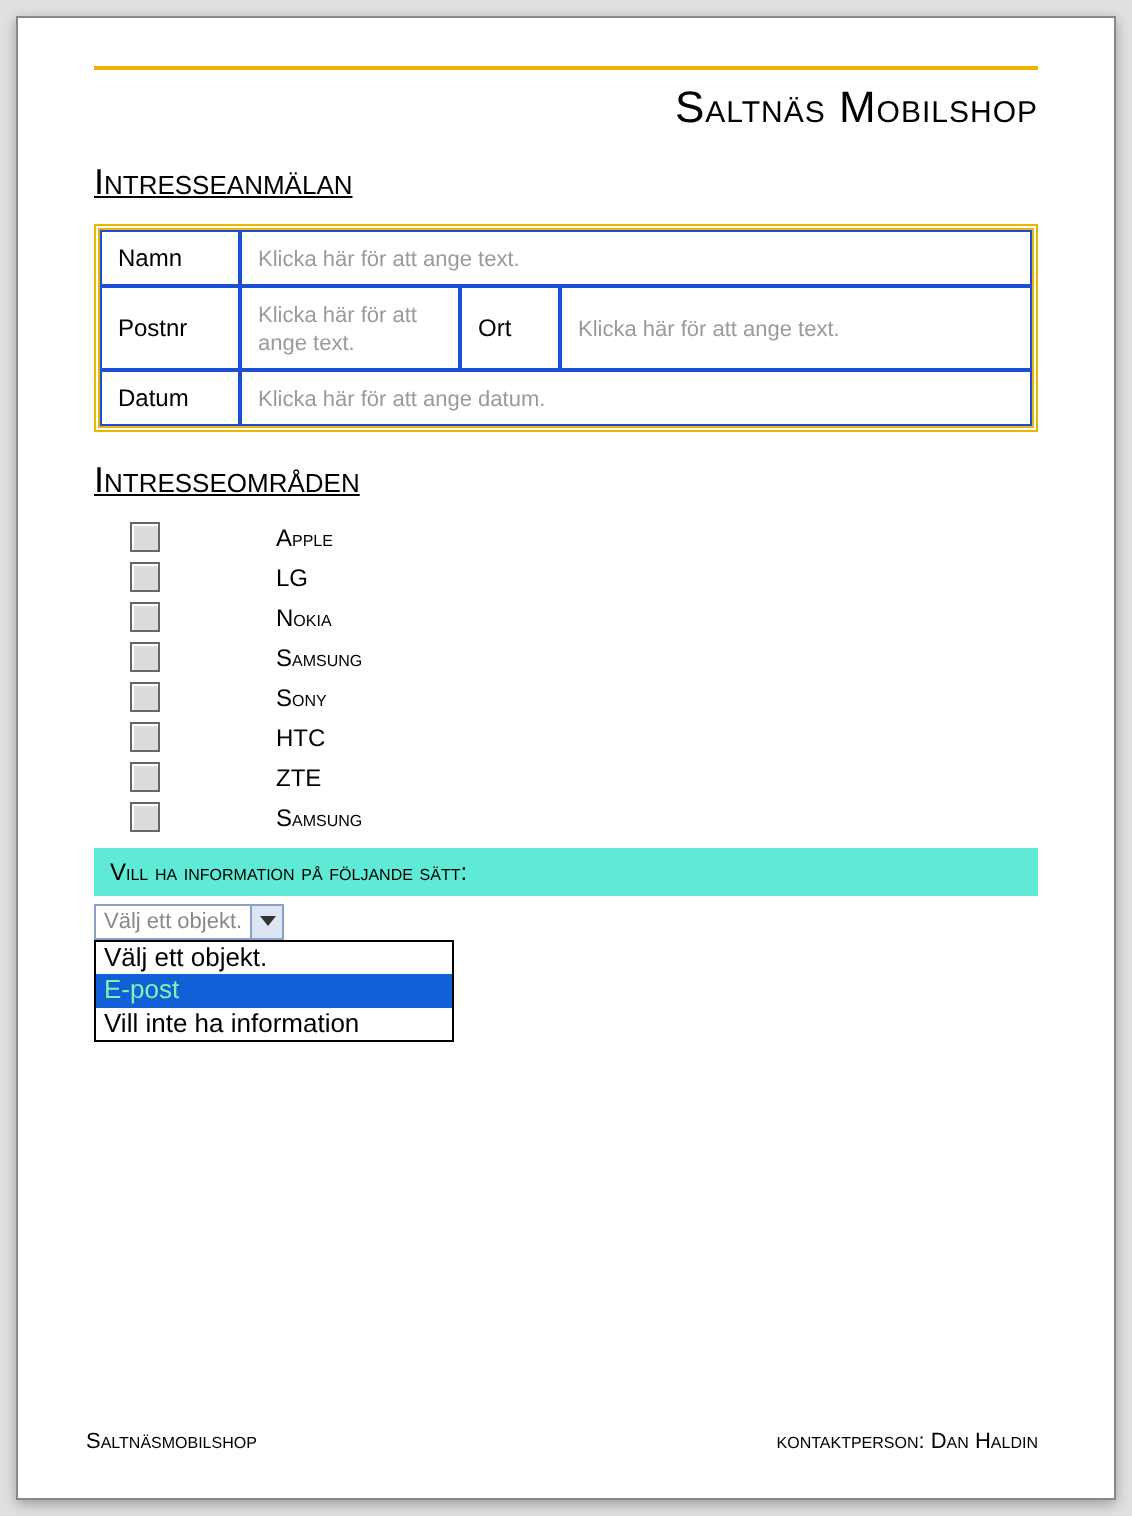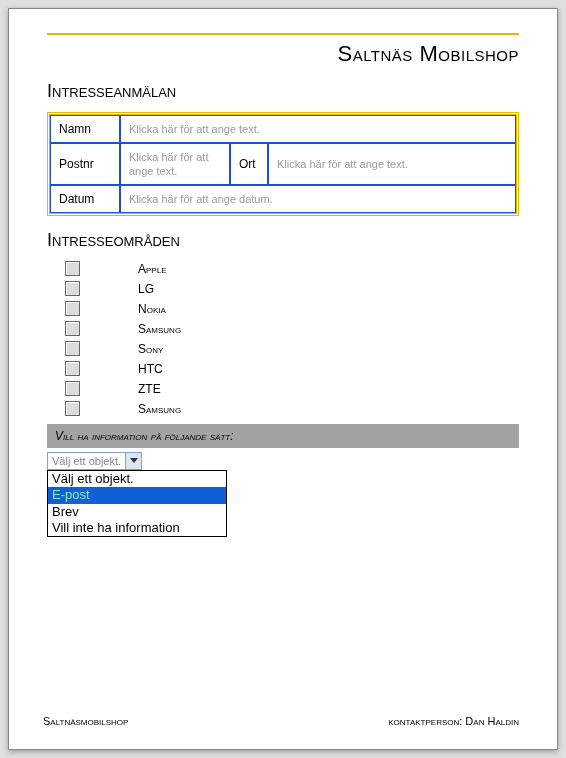--- a/index.html
+++ b/index.html
@@ -27,20 +27,21 @@
     font-size: 22px;
     font-variant: small-caps;
     letter-spacing: 0.5px;
     font-weight: normal;
   }
   .section-title {
     font-variant: small-caps;
     font-size: 18px;
     margin: 14px 0 10px 0;
     font-weight: normal;
+    text-decoration: underline;
   }
   table.form {
     border-collapse: separate;
     border-spacing: 0;
     width: 100%;
     border: 3px double #e6b800;
   }
   table.form td {
     border: 1px solid #1d4ed8;
     padding: 6px 8px;
@@ -68,26 +69,25 @@
   }
   .check-box {
     width: 15px;
     height: 15px;
     border: 1px solid #666;
     background: #dcdcdc;
     margin-right: 14px;
     box-shadow: inset 1px 1px 0 #fff;
   }
   .yellow-bar {
-    background: #a3a3a3;
+    background: #5eead4;
     font-variant: small-caps;
     font-size: 12px;
     padding: 5px 8px;
     margin-top: 8px;
-    font-style: italic;
   }
   .combo {
     display: inline-flex;
     border: 1px solid #8aa0c8;
     margin-top: 4px;
     font-size: 11px;
     background: #fff;
   }
   .combo-text {
     padding: 2px 4px;
@@ -141,21 +141,21 @@
 
   <table class="form">
     <tbody>
         <tr>
       <td class="label">Namn</td>
       <td colspan="3"><span class="placeholder">Klicka här för att ange text.</span></td>
     </tr>
     <tr>
       <td class="label">Postnr</td>
       <td style="width:110px;"><span class="placeholder">Klicka här för att ange text.</span></td>
-      <td class="label" style="width:38px;">Ort</td>
+      <td class="label" style="width:50px;">Ort</td>
       <td><span class="placeholder">Klicka här för att ange text.</span></td>
     </tr>
     <tr>
       <td class="label">Datum</td>
       <td colspan="3"><span class="placeholder">Klicka här för att ange datum.</span></td>
     </tr>
   </tbody>
     </table>
 
   <div class="section-title">Intresseområden</div>
@@ -202,21 +202,20 @@
     <span class="combo-btn">
       <svg width="8" height="6">
           <polygon points="0,0 8,0 4,5" fill="#333"></polygon>
         </svg>
     </span>
   </div>
 
   <div class="dropdown" id="dropdown">
       <div>Välj ett objekt.</div>
       <div class="sel">E-post</div>
-      <div>Brev</div>
       <div>Vill inte ha information</div>
     </div>
 
   <div class="footer">
     <span>Saltnäsmobilshop</span>
     <span>kontaktperson: Dan Haldin</span>
   </div>
 
 </div>
 

